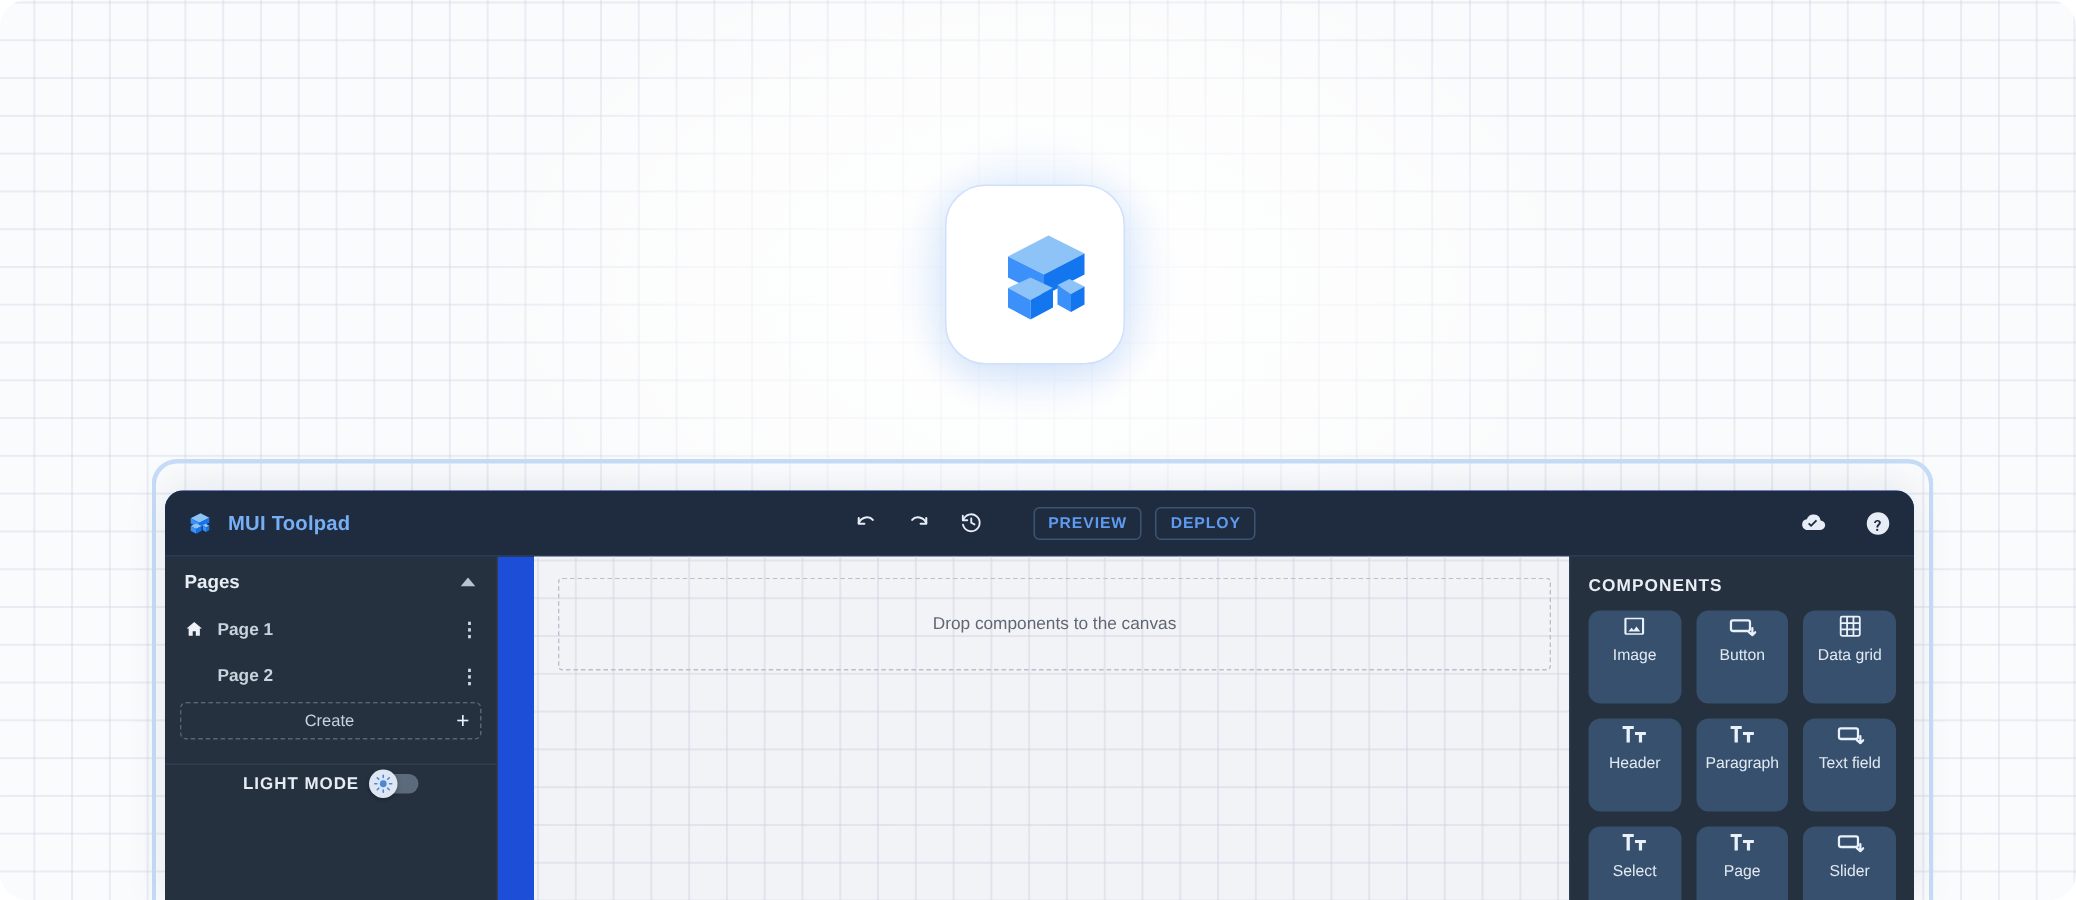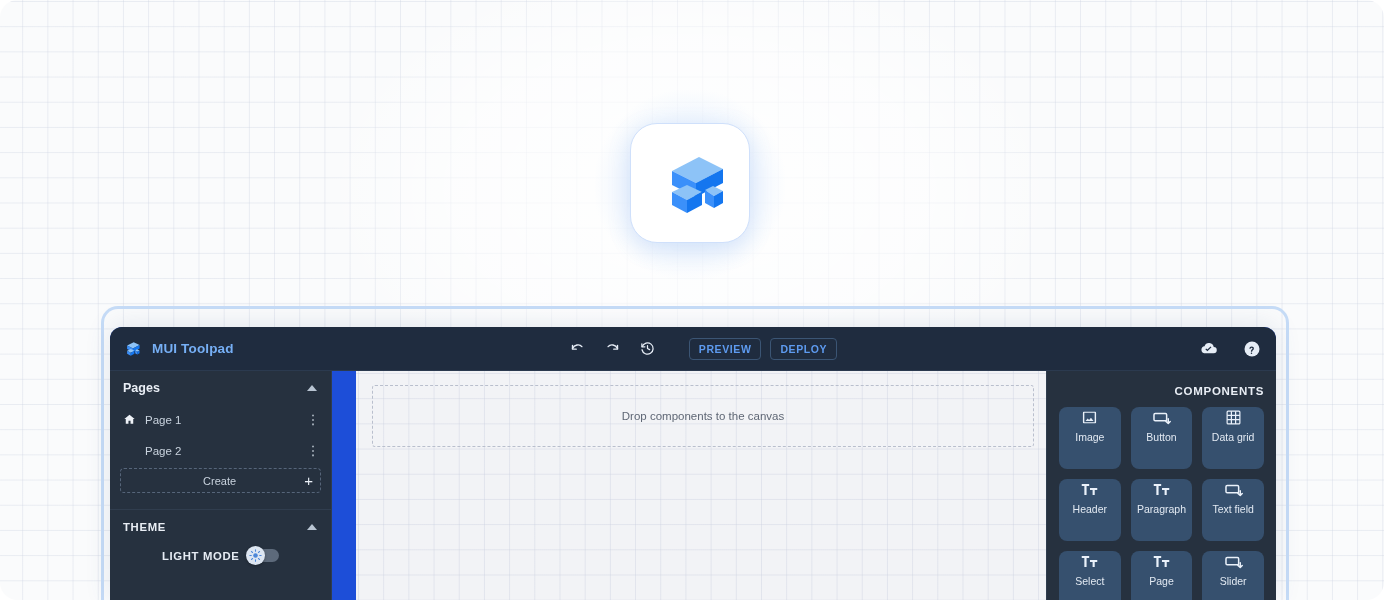--- a/index.html
+++ b/index.html
@@ -168,20 +168,21 @@
     font-size: 11.3px;
     letter-spacing: 0.7px;
   }
   .caret { color: #b8c4d2; font-size: 9px; line-height: 1; }
 
   .page-row {
     height: 31px;
     display: flex; align-items: center;
     padding: 0 11px 0 13px;
     gap: 8px;
+    font-weight: bold;
   }
   .page-row .home-ico { color: #eef2f7; display: flex; align-items: center; width: 14px; }
   .page-row .indent { width: 14px; }
   .page-label {
     color: #c9d3de;
     font-size: 11.5px;
     flex: 1;
   }
   .kebab { color: #cdd7e2; font-size: 13px; letter-spacing: 0; line-height: 8px; width: 14px; text-align: center; }
 
@@ -271,21 +272,20 @@
     flex-shrink: 0;
     padding: 14px 12px 0 12px;
     overflow: hidden;
   }
   .comp-title {
     color: #e9eef5;
     font-size: 11.5px;
     font-weight: bold;
     letter-spacing: 0.7px;
     margin-bottom: 10px;
-    text-align: right;
   }
   .comp-grid {
     display: grid;
     grid-template-columns: repeat(3, 1fr);
     gap: 10px;
   }
   .comp-card {
     height: 62px;
     background: #36506e;
     border-radius: 8px;
@@ -442,28 +442,20 @@
         <span class="kebab">⋮</span>
       </div>
 
       <div class="create-row">
         <span class="create-label">Create</span>
         <span class="plus">+</span>
       </div>
 
       <div class="divider"></div>
 
-      <div class="section-head">
-        <span class="section-title small">THEME</span>
-        <span class="caret">
-          <svg width="10" height="6" viewBox="0 0 10 6" fill="currentColor">
-              <polygon points="5,0 10,6 0,6"></polygon>
-            </svg>
-        </span>
-      </div>
 
       <div class="theme-row">
         <span class="theme-label">LIGHT MODE</span>
         <span class="switch">
           <span class="knob">
             <span>
               <svg width="13" height="13" viewBox="0 0 24 24" fill="#4d87d8">
                 <circle cx="12" cy="12" r="4.2"></circle>
                 <g stroke="#4d87d8" stroke-width="2" stroke-linecap="round">
                   <path d="M12 1.6v2.6M12 19.8v2.6M1.6 12h2.6M19.8 12h2.6M4.6 4.6l1.9 1.9M17.5 17.5l1.9 1.9M19.4 4.6l-1.9 1.9M6.5 17.5l-1.9 1.9"></path>

